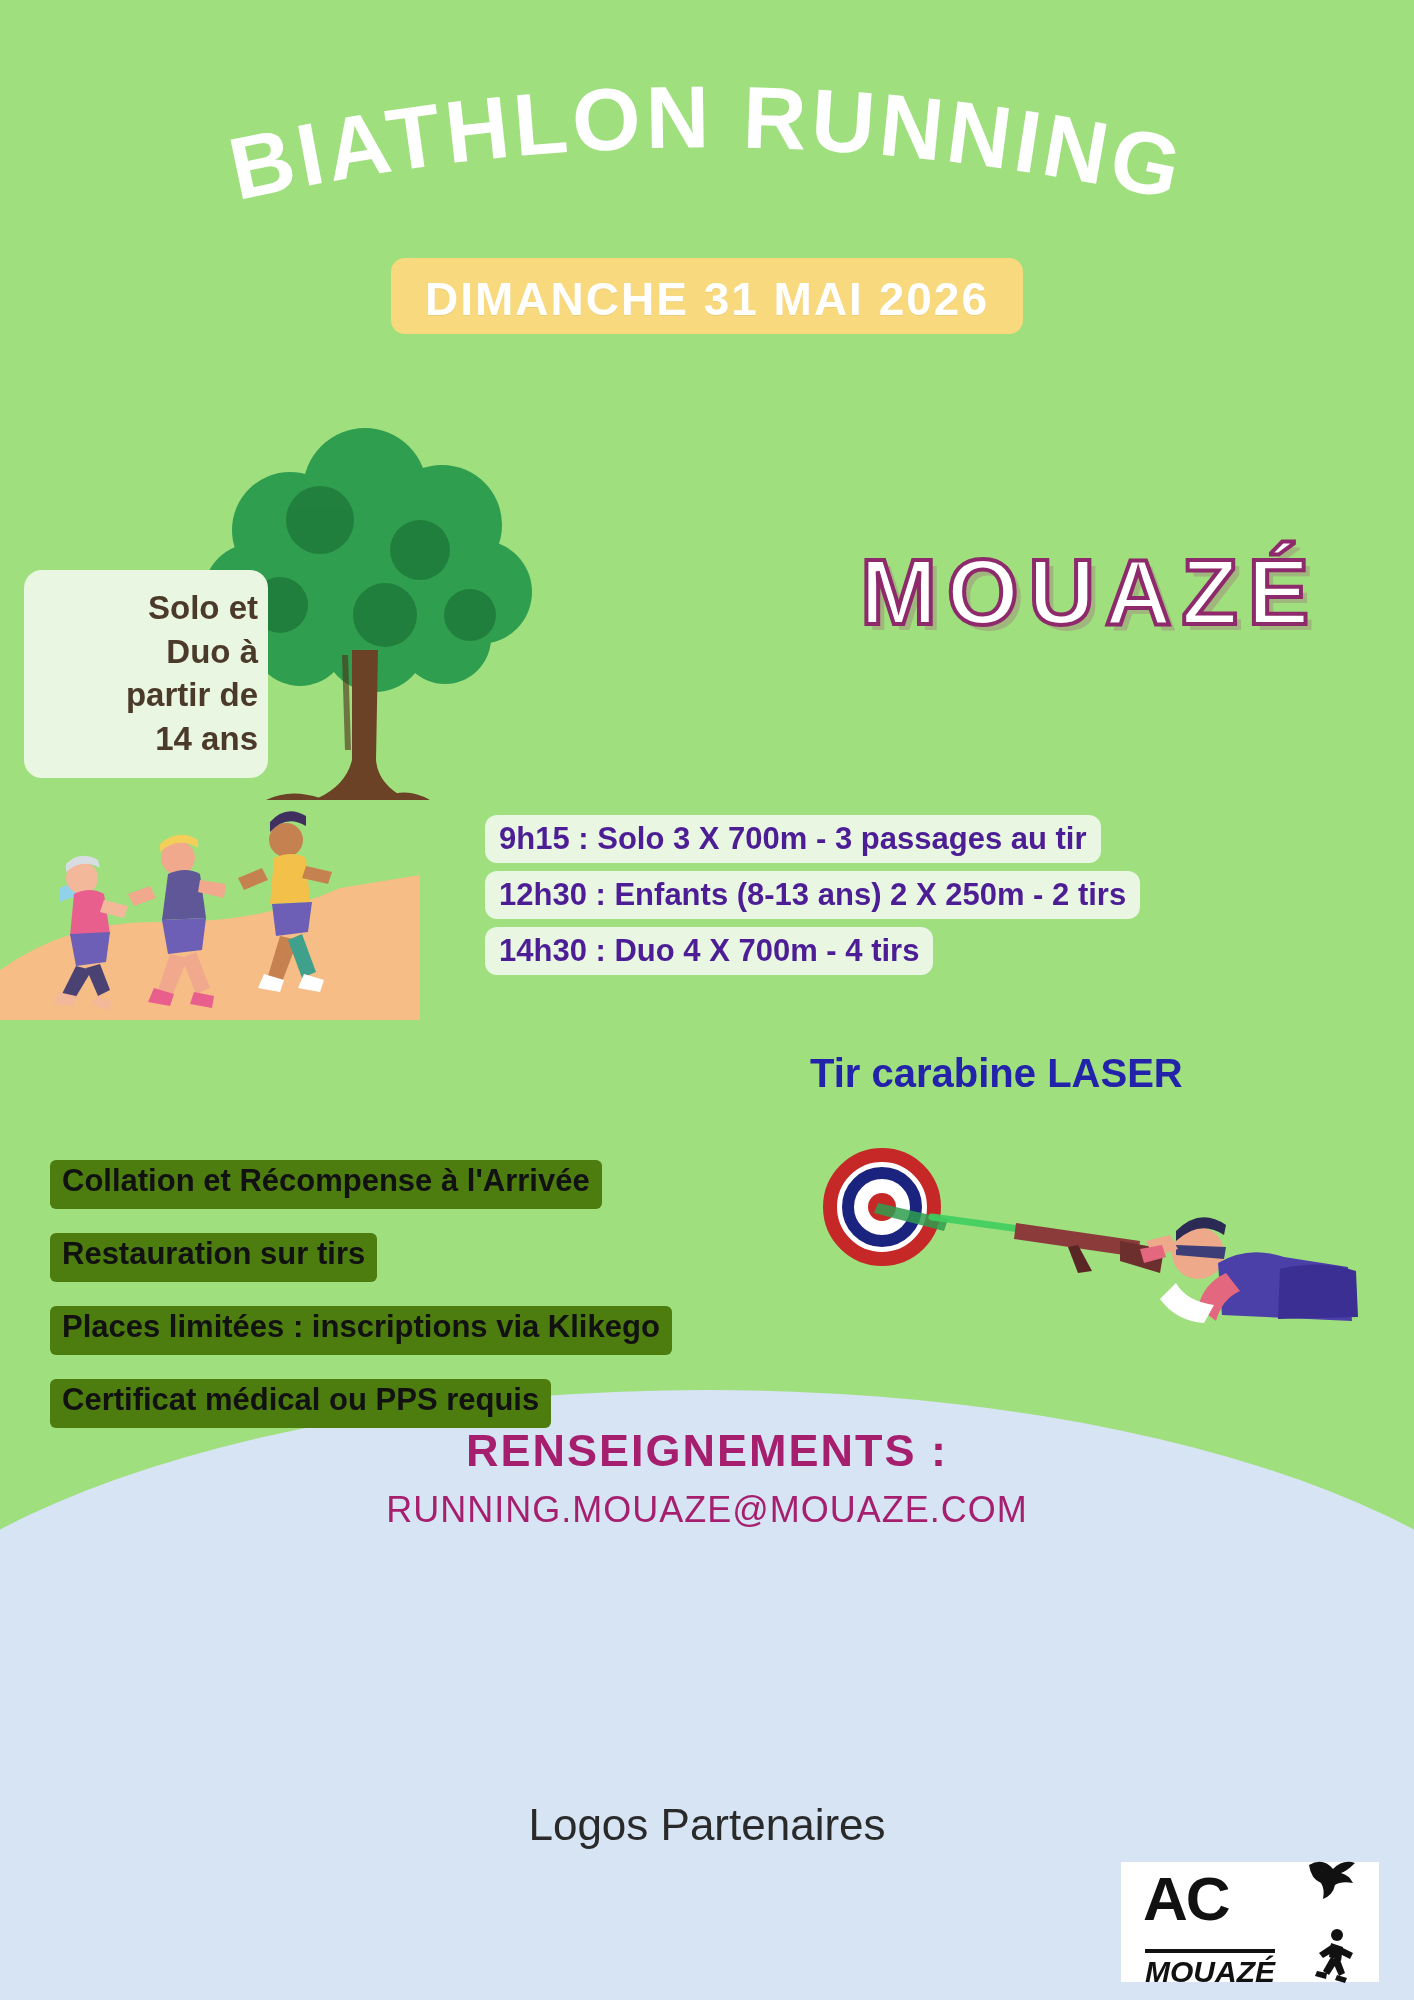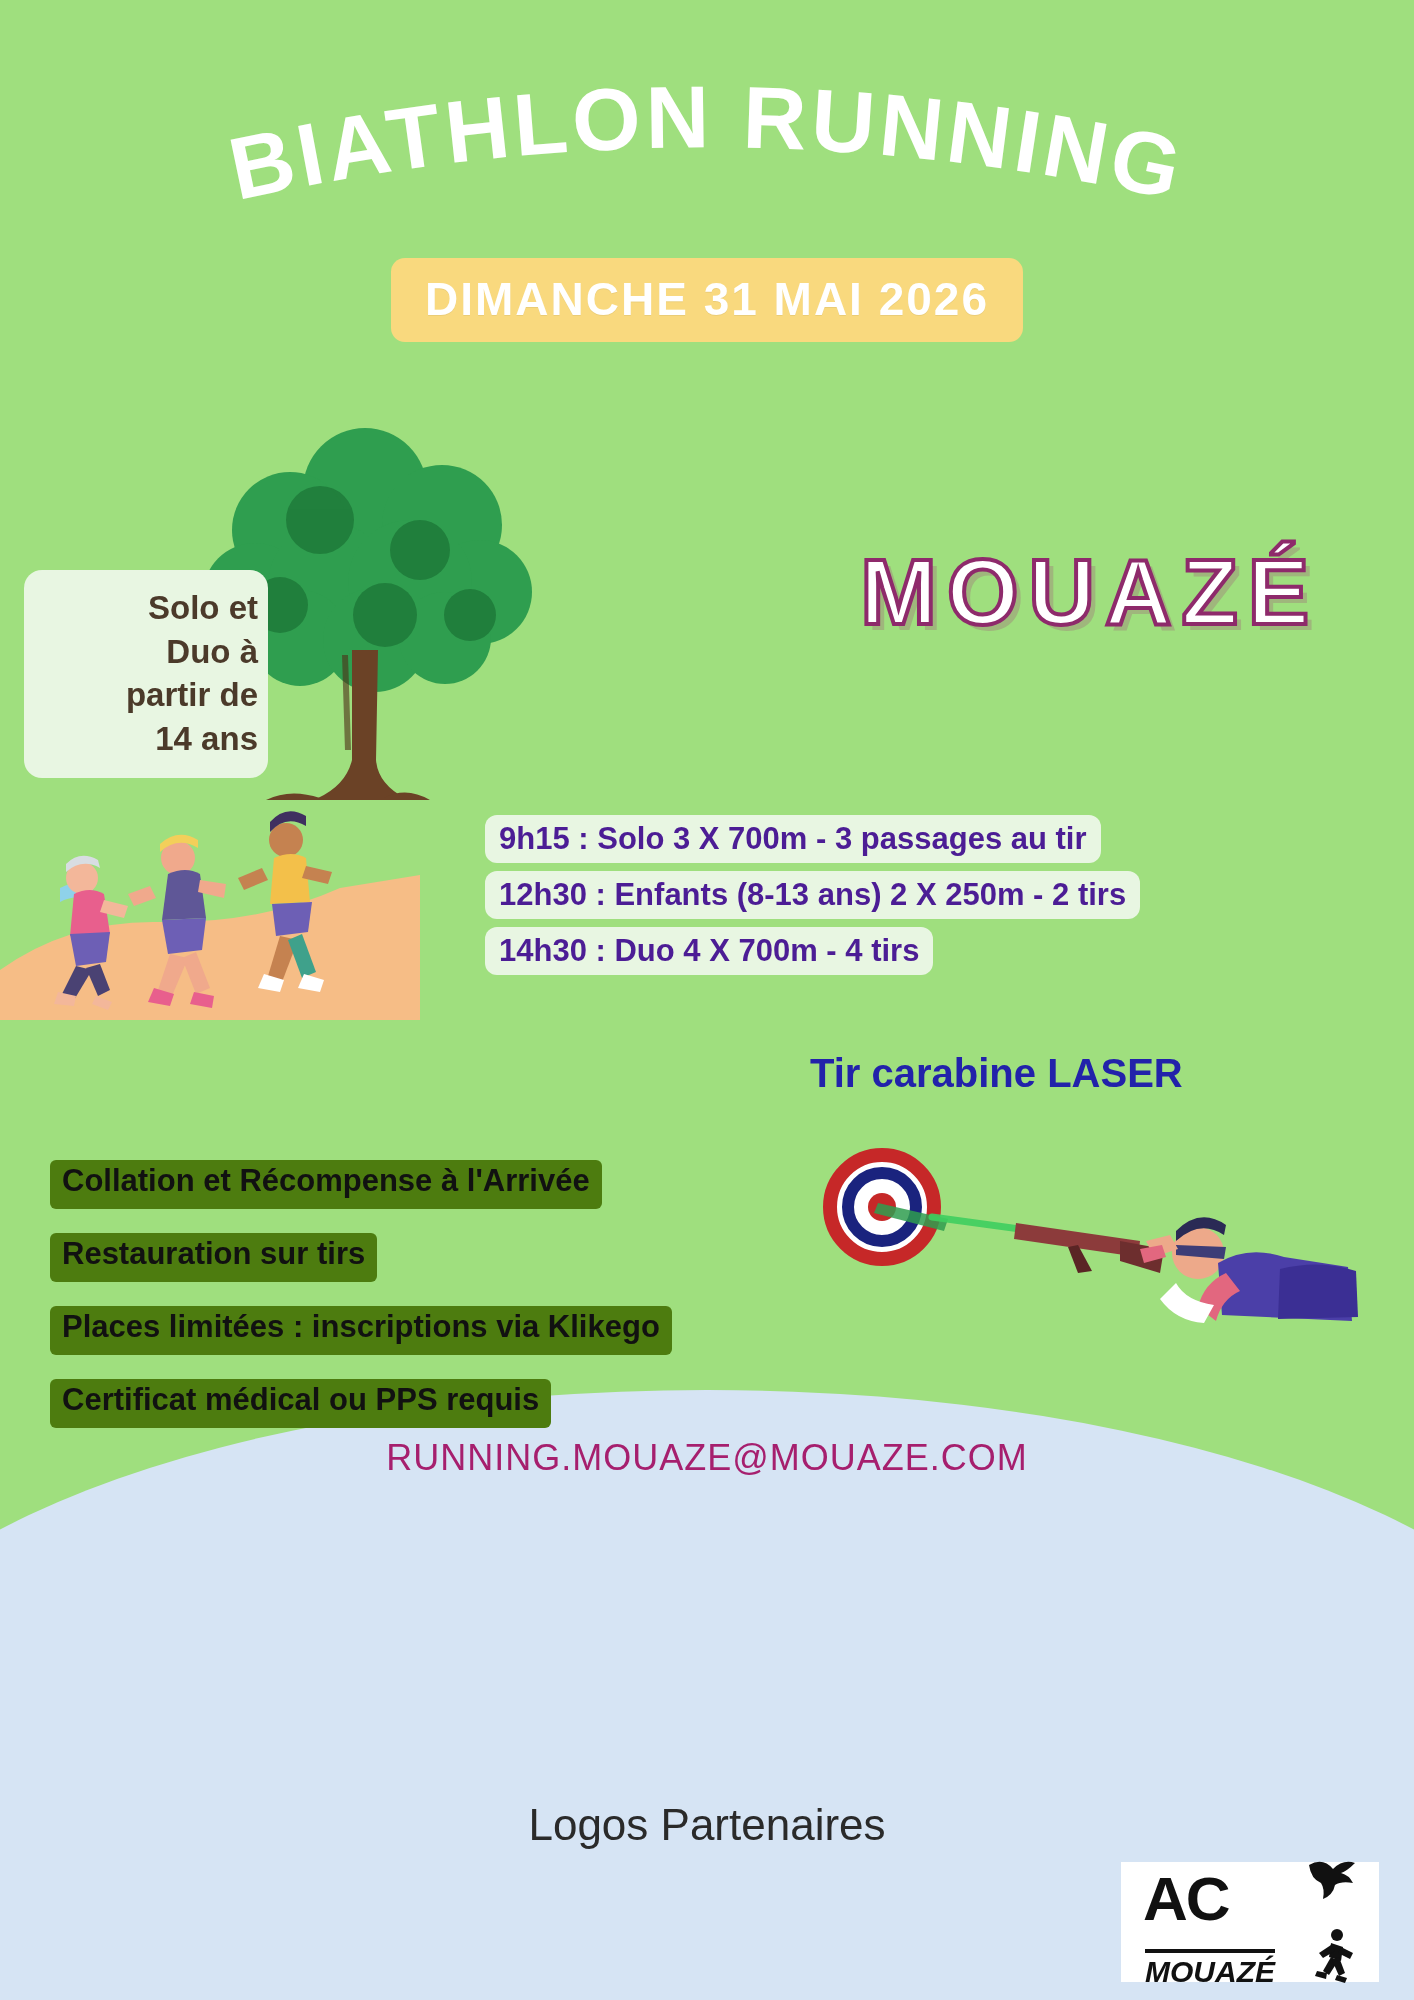--- a/index.html
+++ b/index.html
@@ -52,21 +52,21 @@
   }
 
   
   .date-banner {
     position: absolute;
     left: 50%;
     transform: translateX(-50%);
     top: 258px;
     background: #f9d97e;
     border-radius: 14px;
-    padding: 14px 34px 16px 34px;
+    padding: 14px 34px 8px 34px;
     color: #ffffff;
     font-size: 46px;
     font-weight: bold;
     letter-spacing: 2px;
     white-space: nowrap;
     text-shadow: 0 1px 0 rgba(0,0,0,0.06);
   }
 
   
   .mouaze {
@@ -369,20 +369,21 @@
   </div>
 
   <div class="info-list">
     <div><span class="info-line">Collation et Récompense à l'Arrivée</span></div>
     <div><span class="info-line">Restauration sur tirs</span></div>
     <div><span class="info-line">Places limitées : inscriptions via Klikego</span></div>
     <div><span class="info-line">Certificat médical ou PPS requis</span></div>
   </div>
 
   <div class="contact">
+    <div class="contact-title">RENSEIGNEMENTS :</div>
     <div class="contact-mail">RUNNING.MOUAZE@MOUAZE.COM</div>
   </div>
 
   <div class="partners">Logos Partenaires</div>
 
   <div class="ac-logo">
     <div class="ac-logo-inner">
       <div class="ac-text">AC</div>
       <div class="ac-sub">MOUAZÉ</div>
       <div class="ac-bird">

